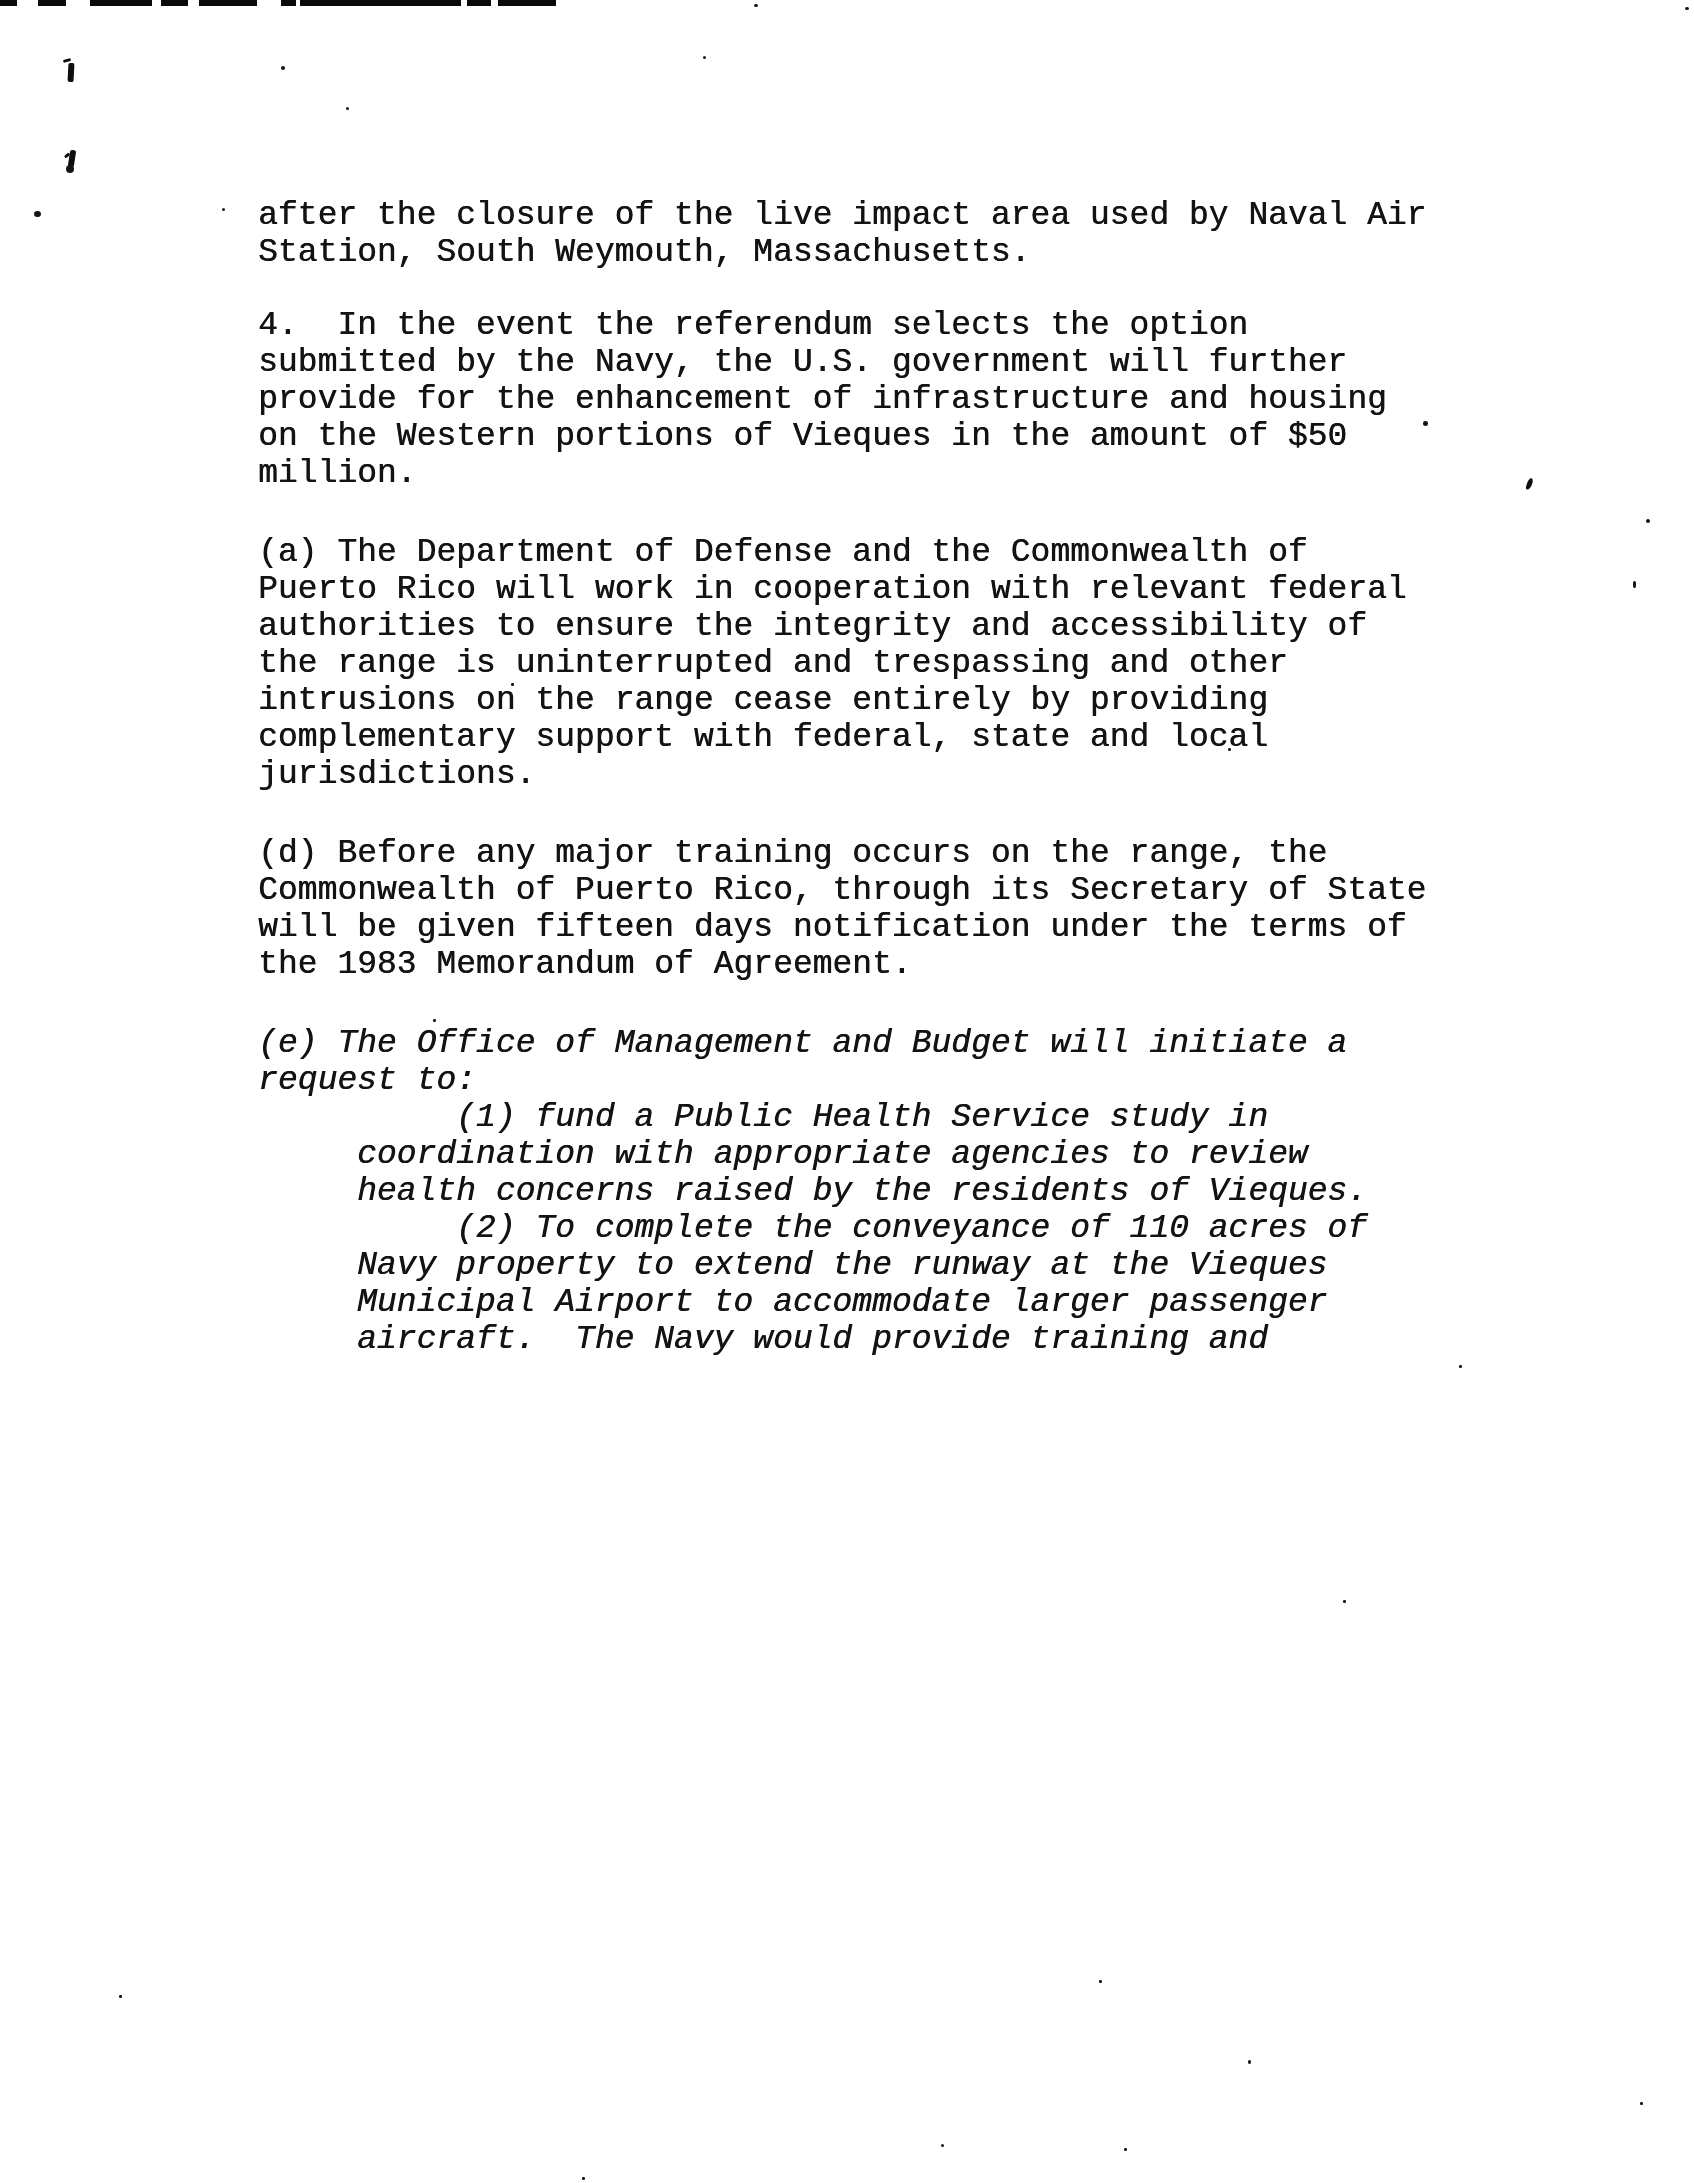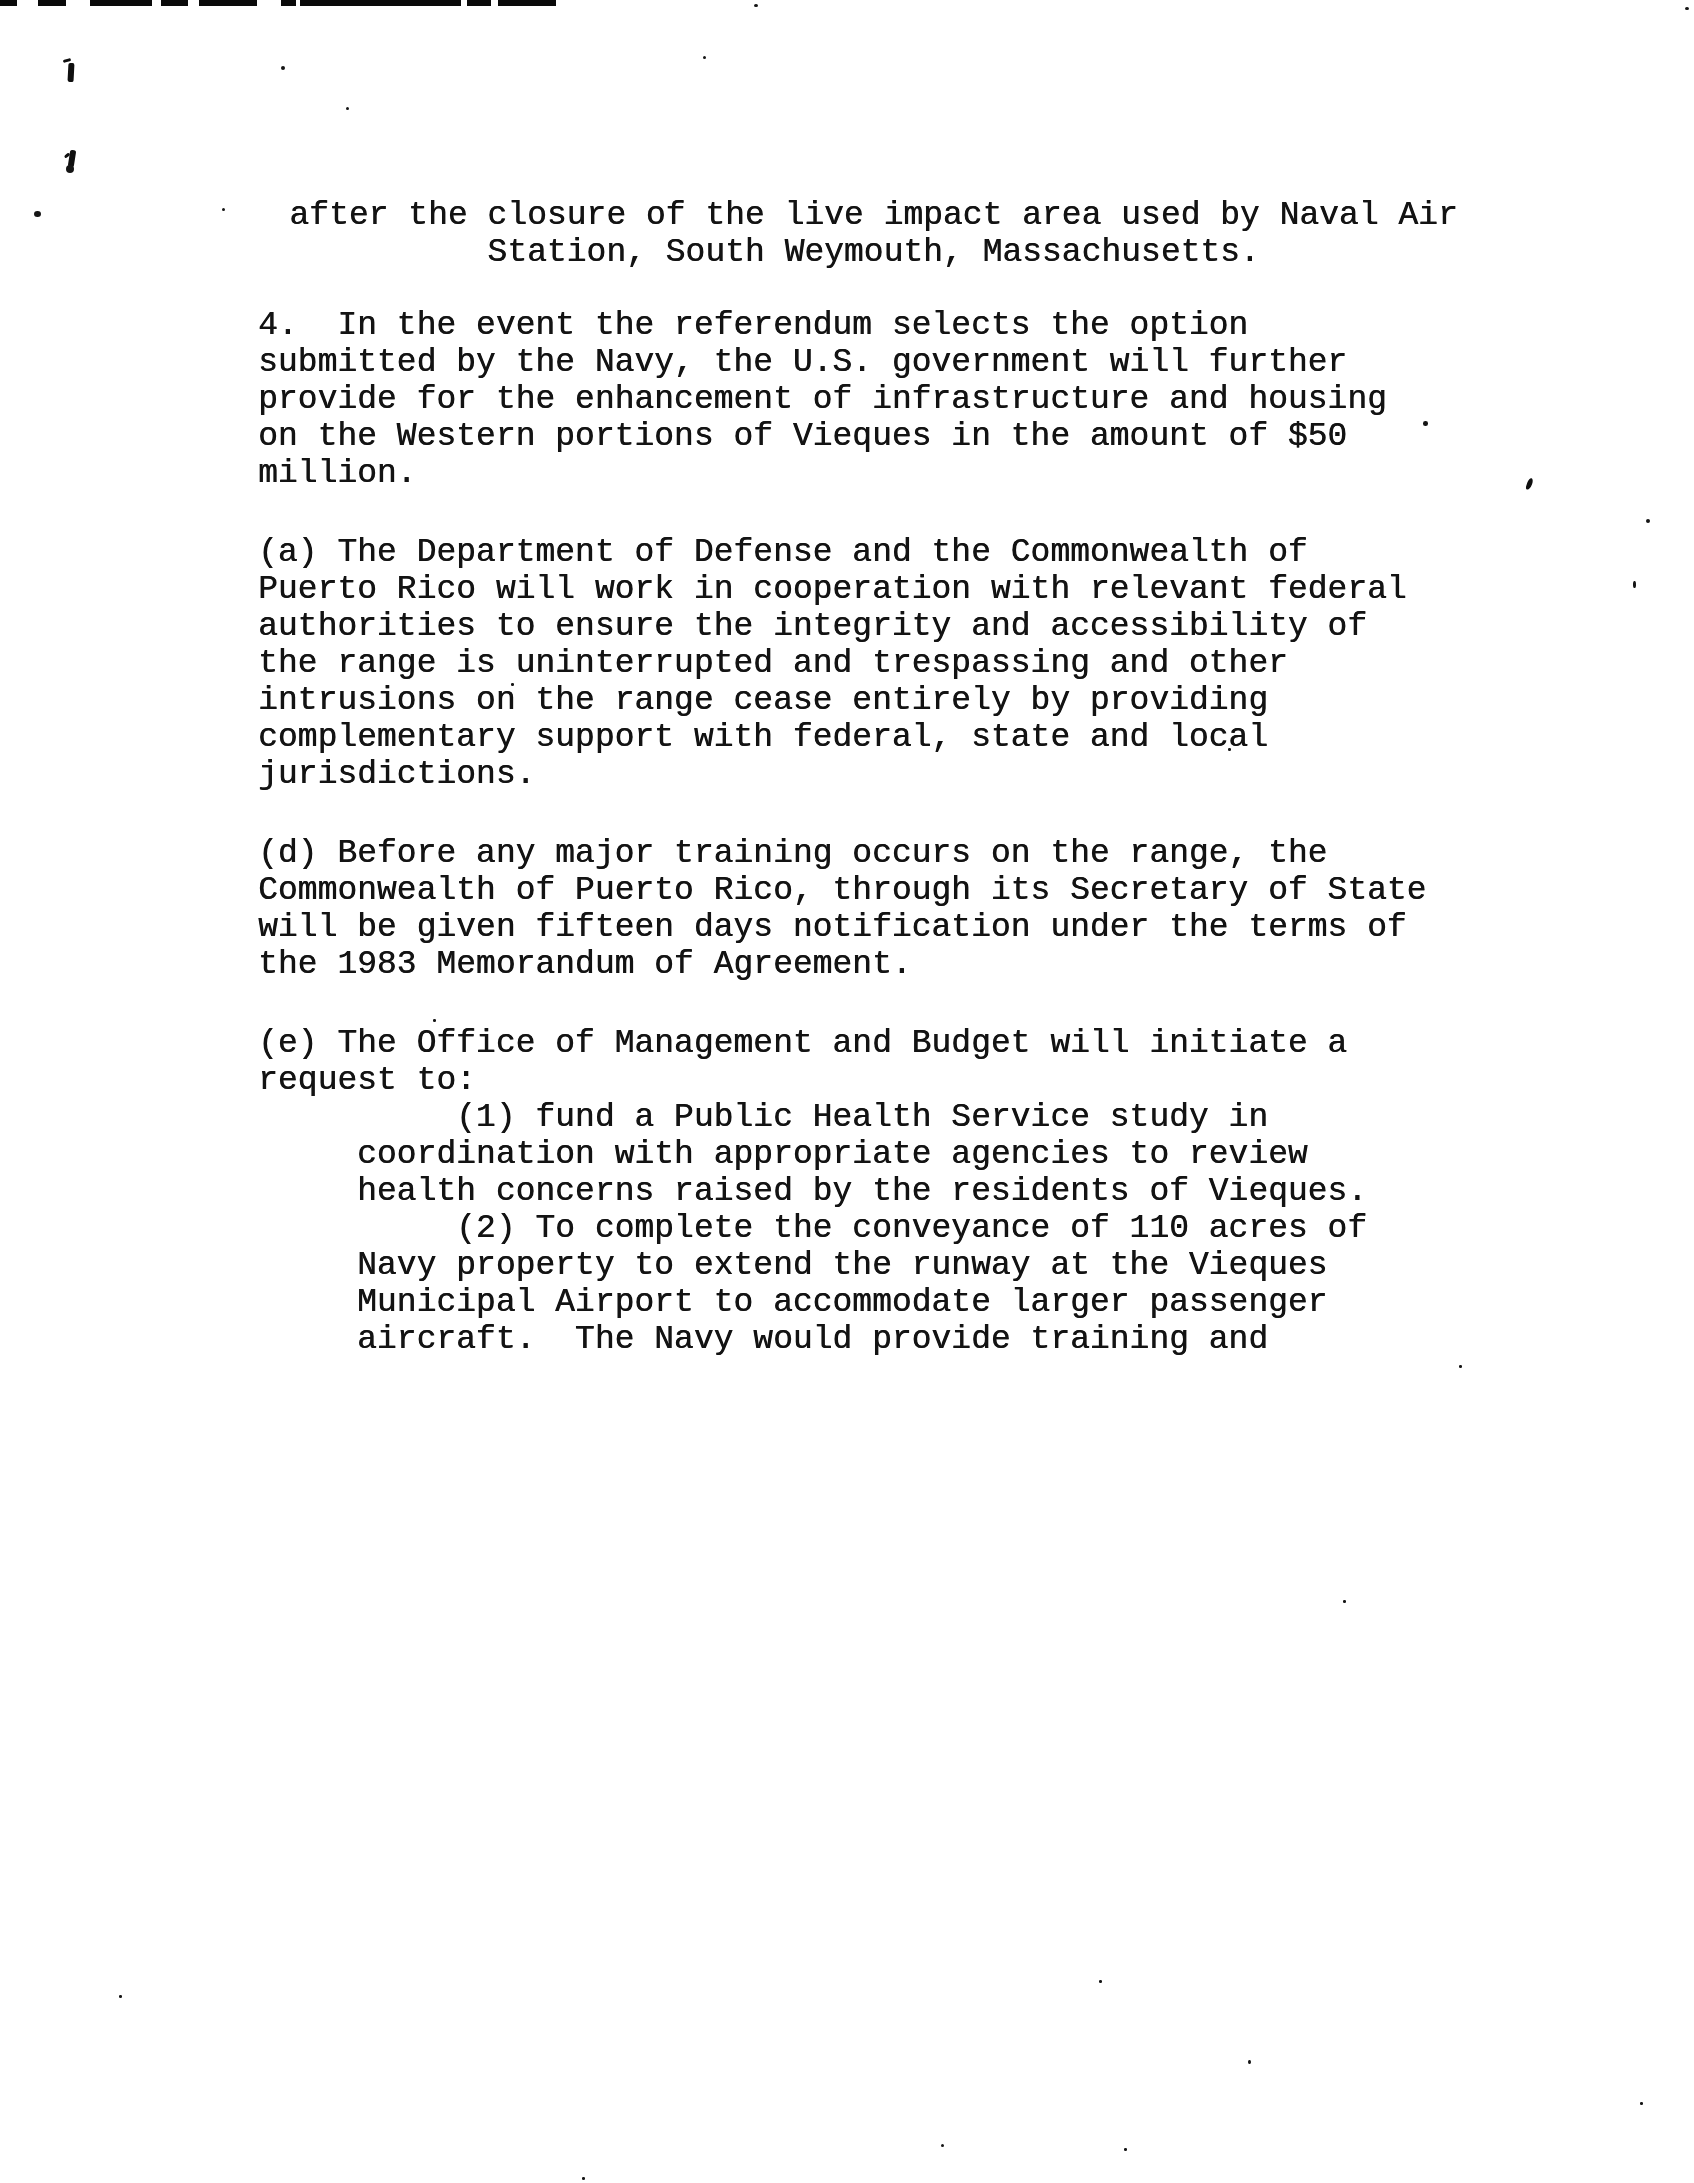--- a/index.html
+++ b/index.html
@@ -21,23 +21,23 @@
   pre.para{
     margin:0 0 42px 0;
     padding:0;
     font-family:"Liberation Mono", monospace;
     font-size:33px;
     line-height:37px;
     color:#131313;
     white-space:pre;
     text-shadow:0.5px 0 0 currentColor;
   }
-  pre.para.gap-54{margin-bottom:36px;text-align:center;}
+  pre.para.gap-54{margin-bottom:36px;}
   pre.para.gap-56{margin-bottom:37px;}
-  pre.para.last{margin-bottom:3px;}
+  pre.para.last{margin-bottom:3px;font-style:italic;}
 
   
   .artifact{position:absolute;background:#0a0a0a;}
   .dash{top:0;height:6px;}
   .speck{border-radius:50%;background:#151515;position:absolute;}
   .bar{position:absolute;background:#0f0f0f;border-radius:2px;}
 </style>
 </head>
 <body>
 

